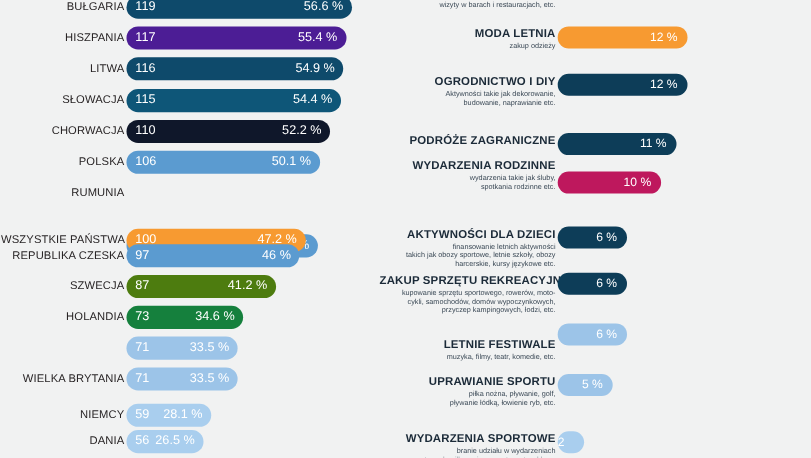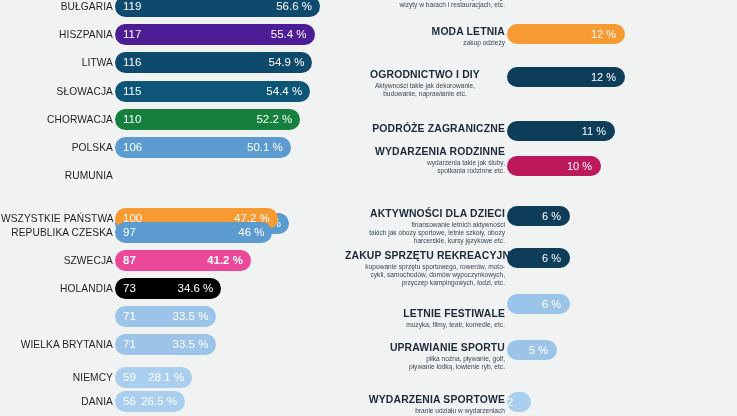--- a/index.html
+++ b/index.html
@@ -82,21 +82,21 @@
       </div>
       <div class="lrow" style="top: 80.6px;">
         <div class="cname">SŁOWACJA</div>
         <div class="lbar" style="width: 195.133px; background: rgb(14, 86, 120);">
           <span class="v">115</span>
           <span class="p">54.4 %</span>
         </div>
       </div>
       <div class="lrow" style="top: 108.8px;">
         <div class="cname">CHORWACJA</div>
-        <div class="lbar" style="width: 185.266px; background: #15803d;">
+        <div class="lbar" style="width: 185.266px; background: #0f172a;">
           <span class="v">110</span>
           <span class="p">52.2 %</span>
         </div>
       </div>
       <div class="lrow" style="top: 137px;">
         <div class="cname">POLSKA</div>
         <div class="lbar" style="width: 175.847px; background: rgb(91, 155, 208);">
           <span class="v">106</span>
           <span class="p">50.1 %</span>
         </div>
@@ -117,28 +117,28 @@
       </div>
       <div class="lrow" style="top: 221.6px;">
         <div class="cname">REPUBLIKA CZESKA</div>
         <div class="lbar" style="width: 157.458px; background: rgb(91, 155, 208);">
           <span class="v">97</span>
           <span class="p">46 %</span>
         </div>
       </div>
       <div class="lrow" style="top: 249.8px;">
         <div class="cname">SZWECJA</div>
-        <div class="lbar" style="width: 135.93px; background: #ec4899; font-weight: bold;">
+        <div class="lbar" style="width: 135.93px; background: #4d7c0f;">
           <span class="v">87</span>
           <span class="p">41.2 %</span>
         </div>
       </div>
       <div class="lrow" style="top: 278px;">
         <div class="cname">HOLANDIA</div>
-        <div class="lbar" style="width: 106.329px; background: #000000;">
+        <div class="lbar" style="width: 106.329px; background: #15803d;">
           <span class="v">73</span>
           <span class="p">34.6 %</span>
         </div>
       </div>
       <div class="lrow" style="top: 306.2px;">
         <div class="lbar" style="width: 101.395px; background: rgb(156, 196, 232);">
           <span class="v">71</span>
           <span class="p">33.5 %</span>
         </div>
       </div>
@@ -174,21 +174,21 @@
       <div class="rrow" style="top: 0px;">
         <div class="rlabels" style="top: 26px;">
           <div class="rtitle">MODA LETNIA</div>
           <div class="rsub">zakup odzieży</div>
         </div>
         <div class="rbar" style="top: 24px; width: 118px; background: rgb(247, 154, 49);">
           <span class="rp">12 %</span>
         </div>
       </div>
       <div class="rrow" style="top: 0px;">
-        <div class="rlabels" style="top: 69px; text-align: center;">
+        <div class="rlabels" style="top: 69px;">
           <div class="rtitle">OGRODNICTWO I DIY</div>
           <div class="rsub">Aktywności takie jak dekorowanie,<br>budowanie, naprawianie etc.</div>
         </div>
         <div class="rbar" style="top: 67px; width: 118px; background: rgb(13, 61, 88);">
           <span class="rp">12 %</span>
         </div>
       </div>
       <div class="rrow" style="top: 0px;">
         <div class="rlabels" style="top: 123px;">
           <div class="rtitle">PODRÓŻE ZAGRANICZNE</div>

